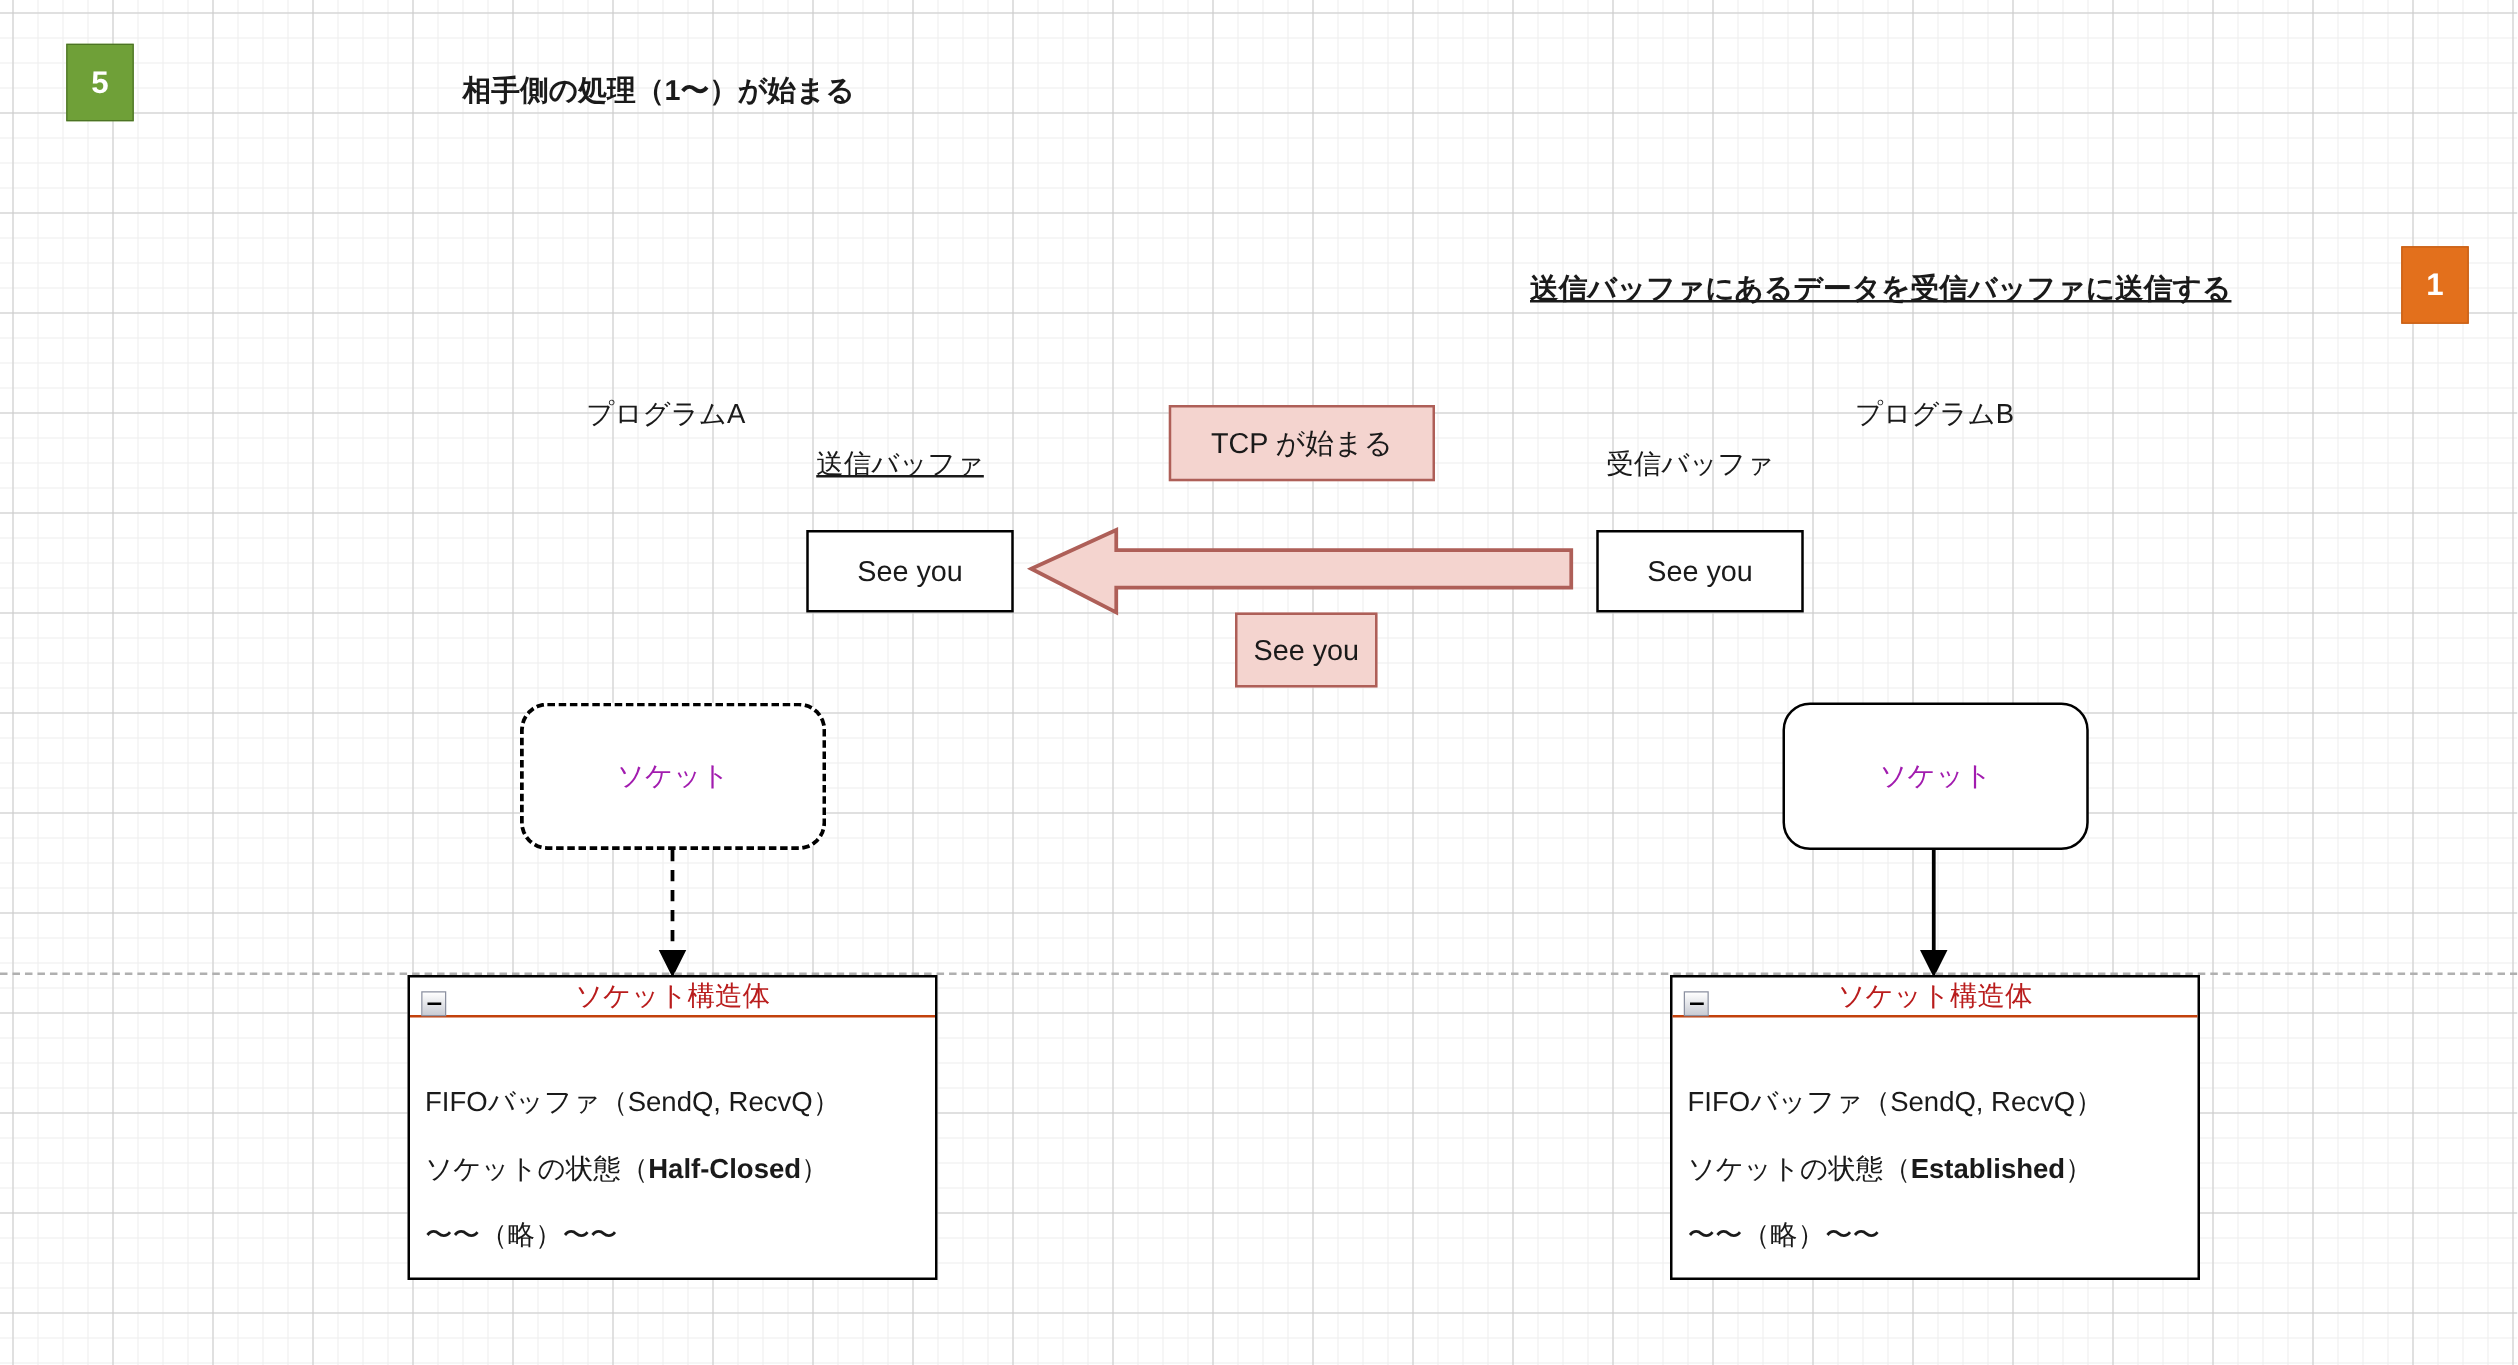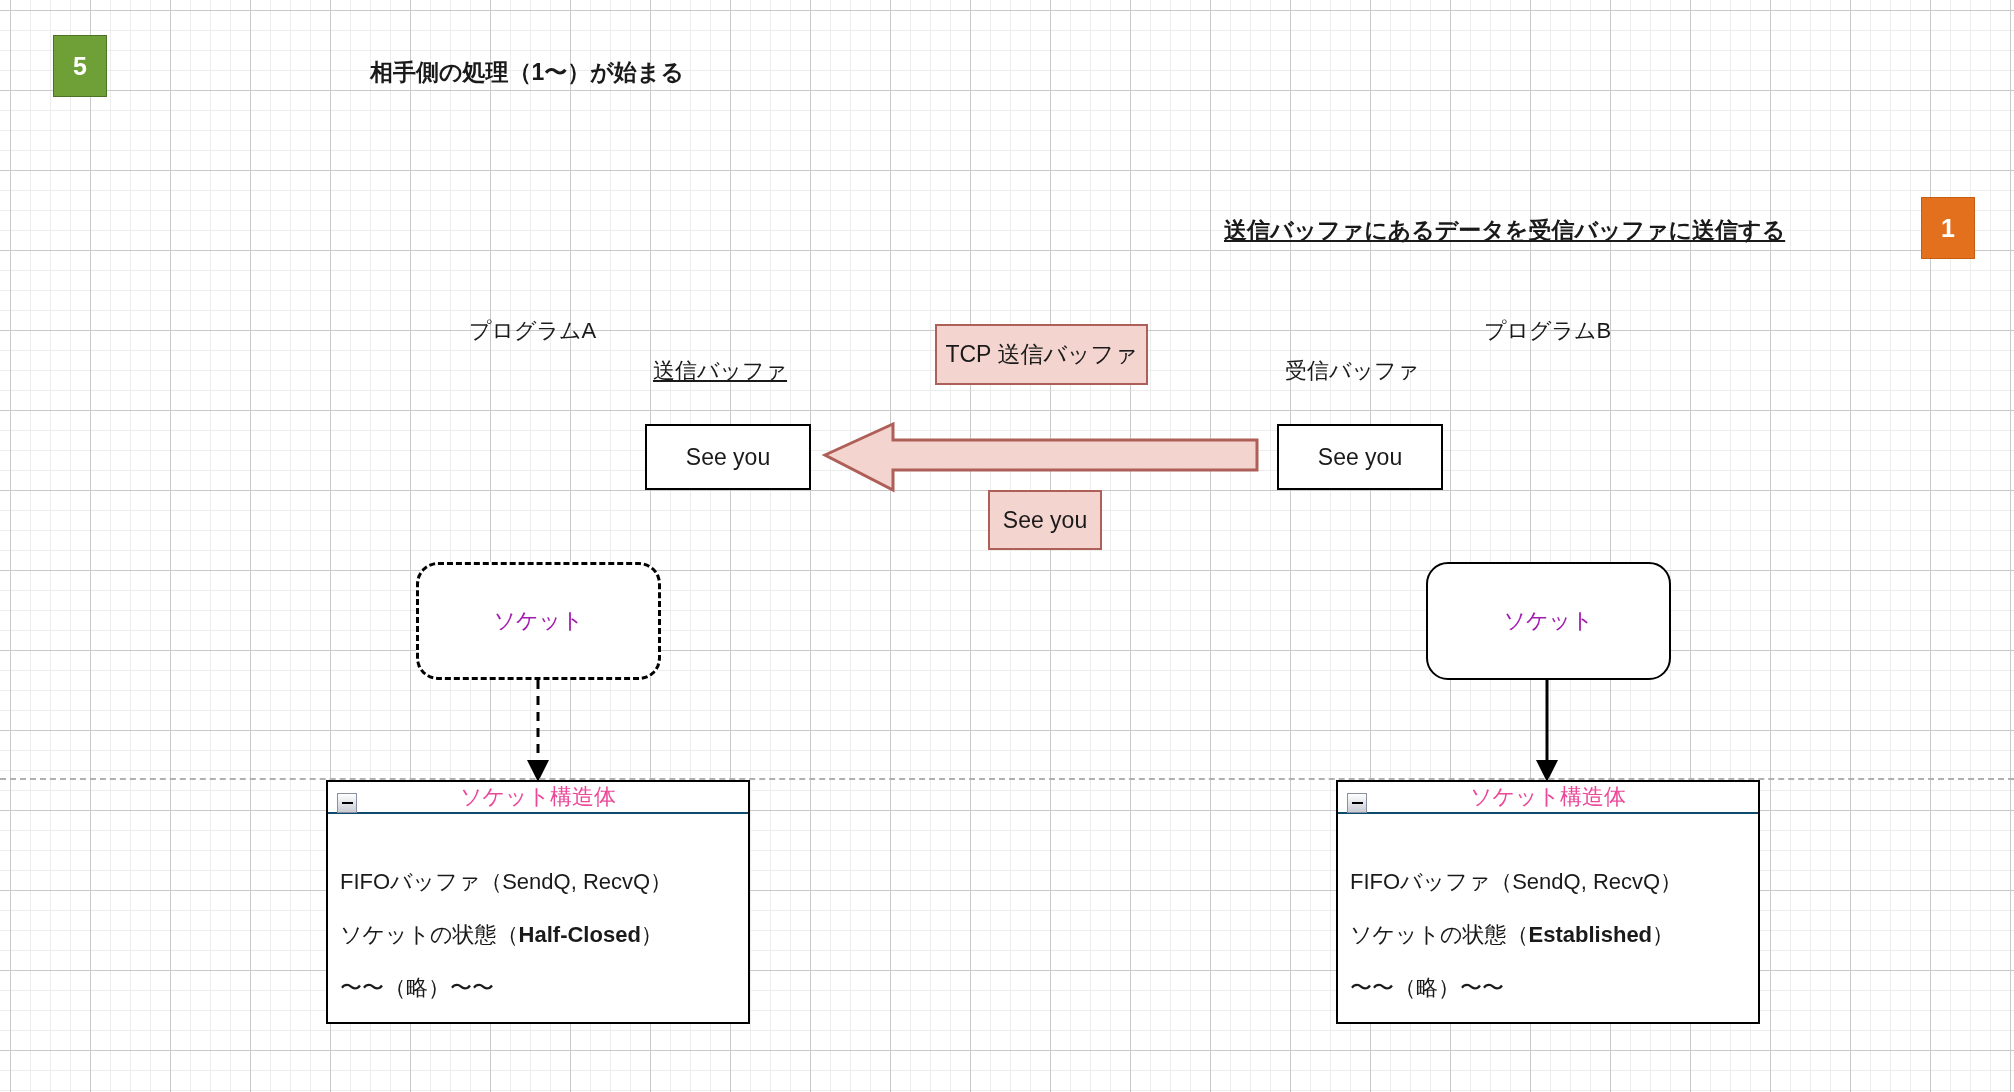--- a/index.html
+++ b/index.html
@@ -104,26 +104,26 @@
   .struct-box {
     background: #ffffff;
     border: 2px solid #000000;
     box-sizing: border-box;
     display: flex;
     flex-direction: column;
   }
   .struct-header {
     position: relative;
     height: 50px;
-    border-bottom: 2px solid #0c4a6e;
-    display: flex;
-    align-items: center;
-    justify-content: center;
-    font-size: 22px;
-    color: #ec4899;
+    border-bottom: 2px solid #c2410c;
+    display: flex;
+    align-items: center;
+    justify-content: center;
+    font-size: 22px;
+    color: #b91c1c;
     white-space: nowrap;
   }
   .collapse-icon {
     position: absolute;
     left: 9px;
     top: 11px;
     width: 20px;
     height: 20px;
     background: linear-gradient(#ffffff, #c9ccd4);
     border: 1px solid #8b90a0;
@@ -178,21 +178,21 @@
   <div class="abs heading" style="left:370px; top:57px;">相手側の処理（1〜）が始まる</div>
 
   <div class="abs heading" style="left:1224px; top:215px;text-decoration:underline;">送信バッファにあるデータを受信バッファに送信する</div>
 
   <div class="abs badge badge-orange" style="left:1921px; top:197px;">1</div>
 
   <div class="abs plain-label" style="left:469px; top:316px;text-align:center;">プログラムA</div>
 
   <div class="abs plain-label" style="left:653px; top:356px;text-decoration:underline;">送信バッファ</div>
 
-  <div class="abs pink-box" style="left:935px; top:324px; width:213px; height:61px;">TCP 送信バッファ</div>
+  <div class="abs pink-box" style="left:935px; top:324px; width:213px; height:61px;">TCP が始まる</div>
 
   <div class="abs plain-label" style="left:1285px; top:356px;">受信バッファ</div>
 
   <div class="abs plain-label" style="left:1484px; top:316px;">プログラムB</div>
 
   <svg class="overlay">
     <polygon points="825,455 893,424 893,440 1257,440 1257,470 893,470 893,490" fill="#f4d4cf" stroke="#ae5f58" stroke-width="3" stroke-linejoin="miter"></polygon>
 
     <line x1="538" y1="680" x2="538" y2="760" stroke="#000000" stroke-width="3" stroke-dasharray="9,7"></line>
     <polygon points="527,760 549,760 538,782" fill="#000000"></polygon>

